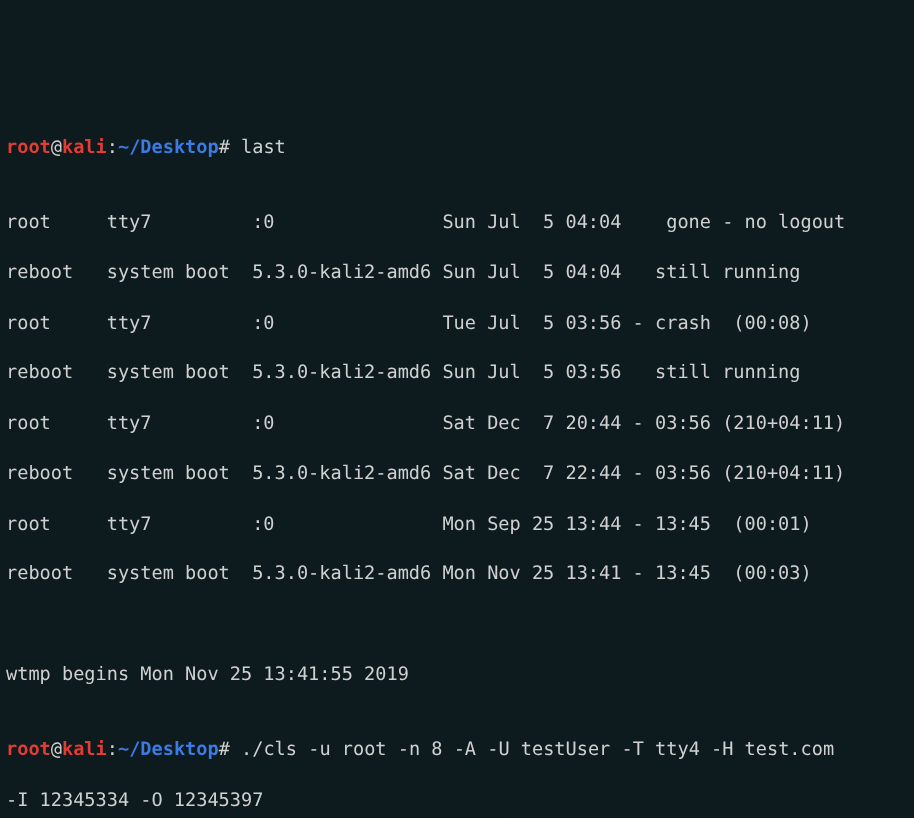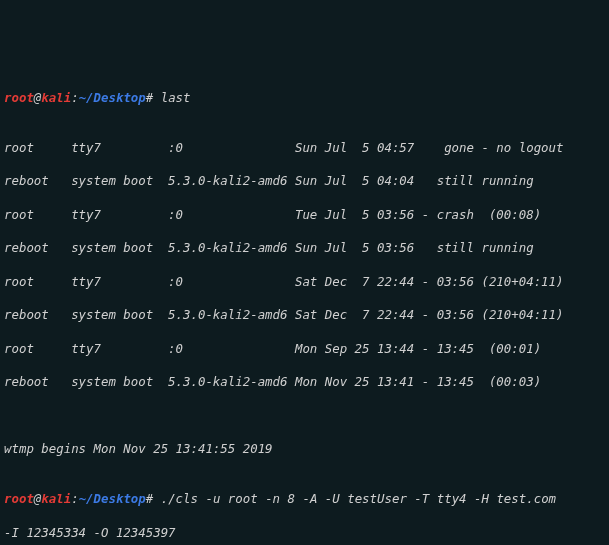--- a/index.html
+++ b/index.html
@@ -1,15 +1,15 @@
 <!DOCTYPE html>
 <html><head>
 <meta charset="utf-8">
 <style>
-  * { margin: 0; padding: 0; box-sizing: border-box; font-style: italic; }
+  * { margin: 0; padding: 0; box-sizing: border-box; }
   body {
     background: #0d1b1f;
     color: #d0d0d0;
     font-family: "Menlo", "Consolas", "DejaVu Sans Mono", monospace;
     font-size: 12.4px;
     line-height: 1.35;
     padding: 6px 4px;
     width: 609px;
     height: 545px;
     overflow: hidden;
@@ -26,25 +26,25 @@
   .out     { color: #d0d0d0; }
 </style>
 </head>
 <body>
 
 
 
 
 <span class="line"><span class="pr-user">root</span><span class="pr-at">@</span><span class="pr-host">kali</span><span class="pr-colon">:</span><span class="pr-path">~/Desktop</span><span class="pr-hash">#</span><span> </span><span class="cmd">last</span></span>
 
-<span class="line out">root     tty7         :0               Sun Jul  5 04:57    gone - no logout</span>
+<span class="line out">root     tty7         :0               Sun Jul  5 04:04    gone - no logout</span>
 <span class="line out">reboot   system boot  5.3.0-kali2-amd6 Sun Jul  5 04:04   still running</span>
 <span class="line out">root     tty7         :0               Tue Jul  5 03:56 - crash  (00:08)</span>
 <span class="line out">reboot   system boot  5.3.0-kali2-amd6 Sun Jul  5 03:56   still running</span>
-<span class="line out">root     tty7         :0               Sat Dec  7 22:44 - 03:56 (210+04:11)</span>
+<span class="line out">root     tty7         :0               Sat Dec  7 20:44 - 03:56 (210+04:11)</span>
 <span class="line out">reboot   system boot  5.3.0-kali2-amd6 Sat Dec  7 22:44 - 03:56 (210+04:11)</span>
 <span class="line out">root     tty7         :0               Mon Sep 25 13:44 - 13:45  (00:01)</span>
 <span class="line out">reboot   system boot  5.3.0-kali2-amd6 Mon Nov 25 13:41 - 13:45  (00:03)</span>
 <span class="line"> </span>
 <span class="line out">wtmp begins Mon Nov 25 13:41:55 2019</span>
 
 <span class="line"><span class="pr-user">root</span><span class="pr-at">@</span><span class="pr-host">kali</span><span class="pr-colon">:</span><span class="pr-path">~/Desktop</span><span class="pr-hash">#</span><span> </span><span class="cmd">./cls -u root -n 8 -A -U testUser -T tty4 -H test.com</span></span>
 <span class="line cmd">-I 12345334 -O 12345397</span>
 
 

